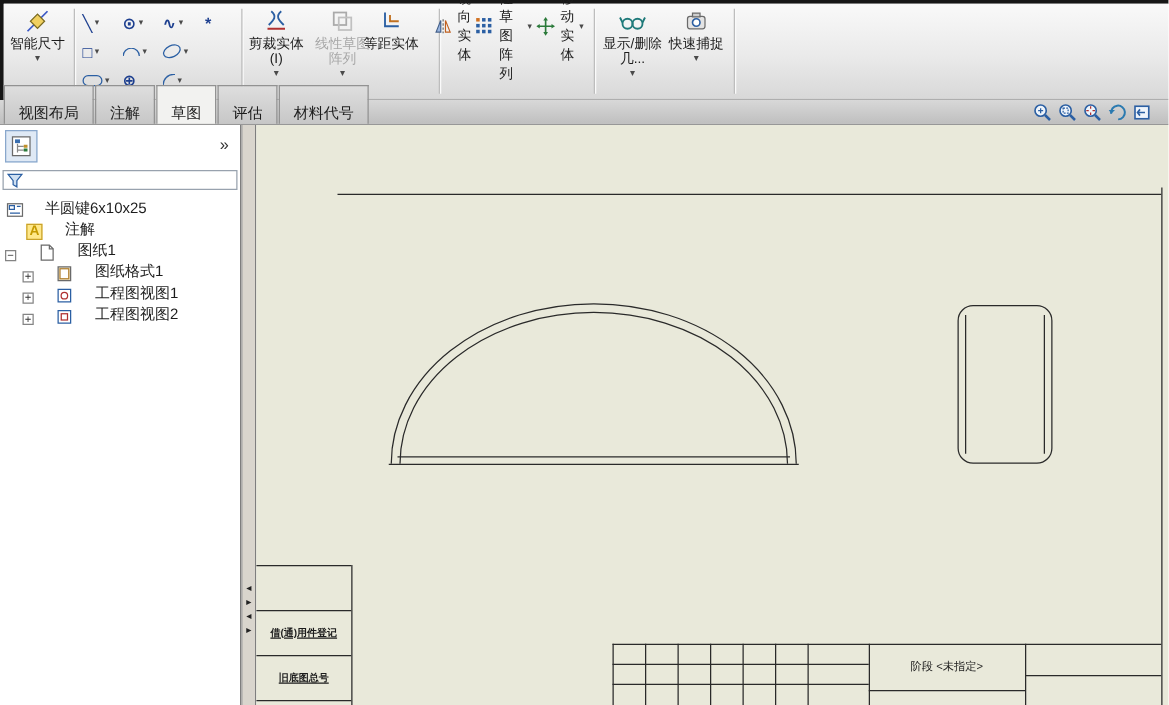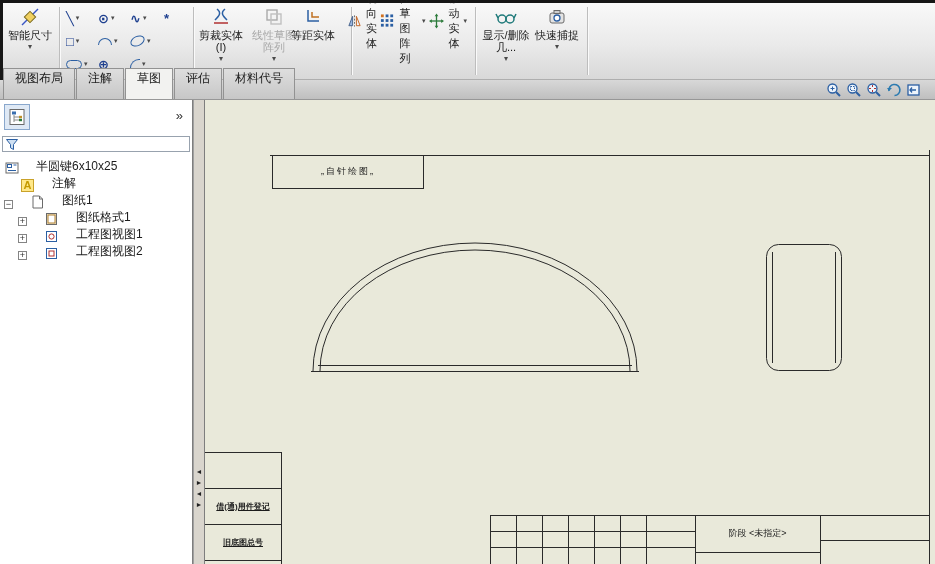--- a/index.html
+++ b/index.html
@@ -26,21 +26,21 @@
   .icon-ellipse{width:13px;height:8px;border:1.5px solid #2b5fa3;border-radius:50%;transform:rotate(-25deg)}
   .icon-slot{width:14px;height:7px;border:1.5px solid #2b5fa3;border-radius:5px}
   .icon-fillet{width:9px;height:9px;border-top:1.5px solid #2b5fa3;border-left:1.5px solid #2b5fa3;border-top-left-radius:9px}
   .rowgrp{left:344px;top:7px;width:122px;display:flex;gap:2px}
   .rowbtn{height:21px;display:flex;align-items:center;gap:4px;font-size:11px}
   .rowbtn .rdd{margin-left:auto;font-size:7px;color:#4a4a4a;padding-right:2px}
   
   .tabrow{left:0;top:80px;width:935px;height:20px;box-sizing:border-box;
           background:linear-gradient(#d8d8d8,#bfbfbf);border-bottom:1px solid #979797;
           display:flex;align-items:flex-end;padding-left:3px}
-  .tab{height:31px;line-height:18px;padding:0 11px;font-size:12px;box-sizing:border-box;
+  .tab{height:31px;line-height:18px;padding:12px 11px;font-size:12px;box-sizing:border-box;
        background:linear-gradient(#dedede,#c7c7c7);border:1px solid #929292;border-bottom:none;margin-right:1px}
   .tab.active{background:#f2f2f0}
   .vpicons{left:826px;top:82px;height:17px;display:flex;gap:3px}
   .vpi{width:17px;height:16px}
   
   .panel{left:0;top:100px;width:193px;height:464px;background:#fff;border-right:1px solid #7e7e7e;box-sizing:border-box}
   .ptab{position:absolute;left:4px;top:4px;width:26px;height:26px;border:1px solid #89a7cc;background:#dfe9f5;
         display:flex;align-items:center;justify-content:center;box-sizing:border-box}
   .pchev{position:absolute;right:9px;top:8px;font-size:13px;color:#333}
   .filter-row{position:absolute;left:2px;top:36px;width:188px;height:16px;border:1px solid #98a2ae;background:#fff;
@@ -384,23 +384,20 @@
       <span>◄</span>
       <span>►</span>
     </div>
   </div>
 
   <div class="abs canvas">
 
     <div class="abs hl" style="left:65px;top:55px;width:659px"></div>
     <div class="abs vl" style="left:724px;top:50px;height:414px"></div>
 
-    <div class="abs stamp">
-      <span>„自针绘图„</span>
-    </div>
 
     <svg class="abs" style="left:0;top:0" width="730" height="464">
       <g fill="none" stroke="#2a2a2a" stroke-width="1">
         <path d="M108 271 A162 128 0 0 1 432 271"></path>
         <path d="M115 271 A155 121 0 0 1 425 271"></path>
         <line x1="106" y1="271.5" x2="434" y2="271.5"></line>
         <line x1="113" y1="265.5" x2="427" y2="265.5"></line>
       </g>
       <g fill="none" stroke="#2a2a2a" stroke-width="1">
         <rect x="561.5" y="144.5" width="75" height="126" rx="12"></rect>

